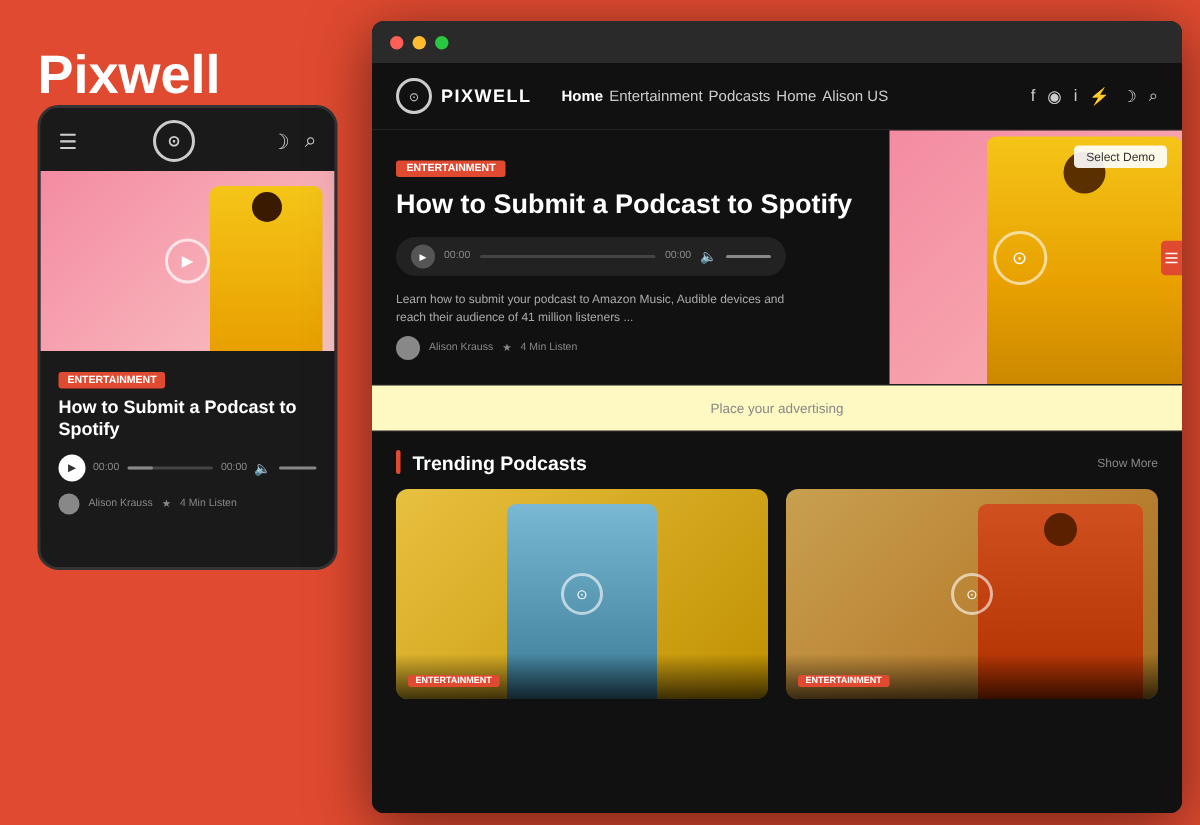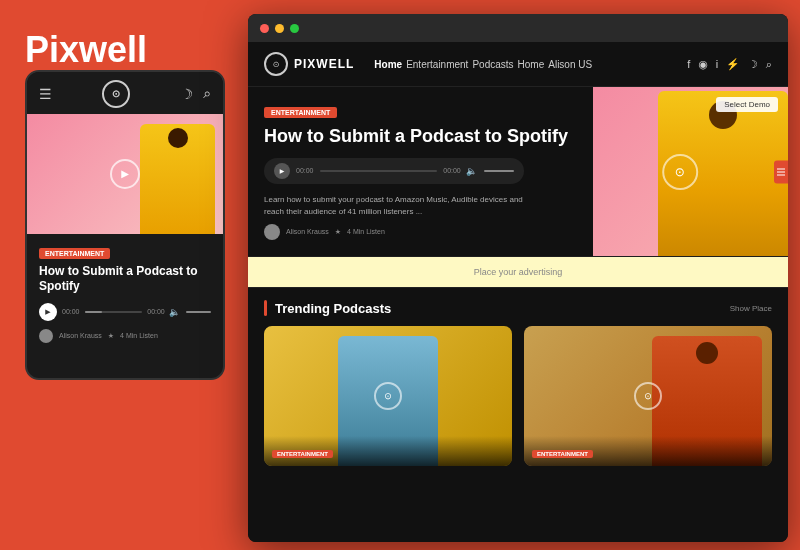--- a/index.html
+++ b/index.html
@@ -618,21 +618,21 @@
     <div class="ad-banner">
       <span>Place your advertising</span>
     </div>
 
     <div class="trending-section">
       <div class="trending-header">
         <div class="trending-title-area">
           <div class="trending-accent"></div>
           <span class="trending-title">Trending Podcasts</span>
         </div>
-        <span class="show-more">Show Place</span>
+        <span class="show-more">Show More</span>
       </div>
 
       <div class="trending-cards">
 
         <div class="trend-card">
           <div class="trend-card-img card-img-1">
             <div class="card-person-1"></div>
             <div class="card-play-overlay">⊙</div>
             <div class="card-bottom">
               <span class="card-ent-tag">ENTERTAINMENT</span>

